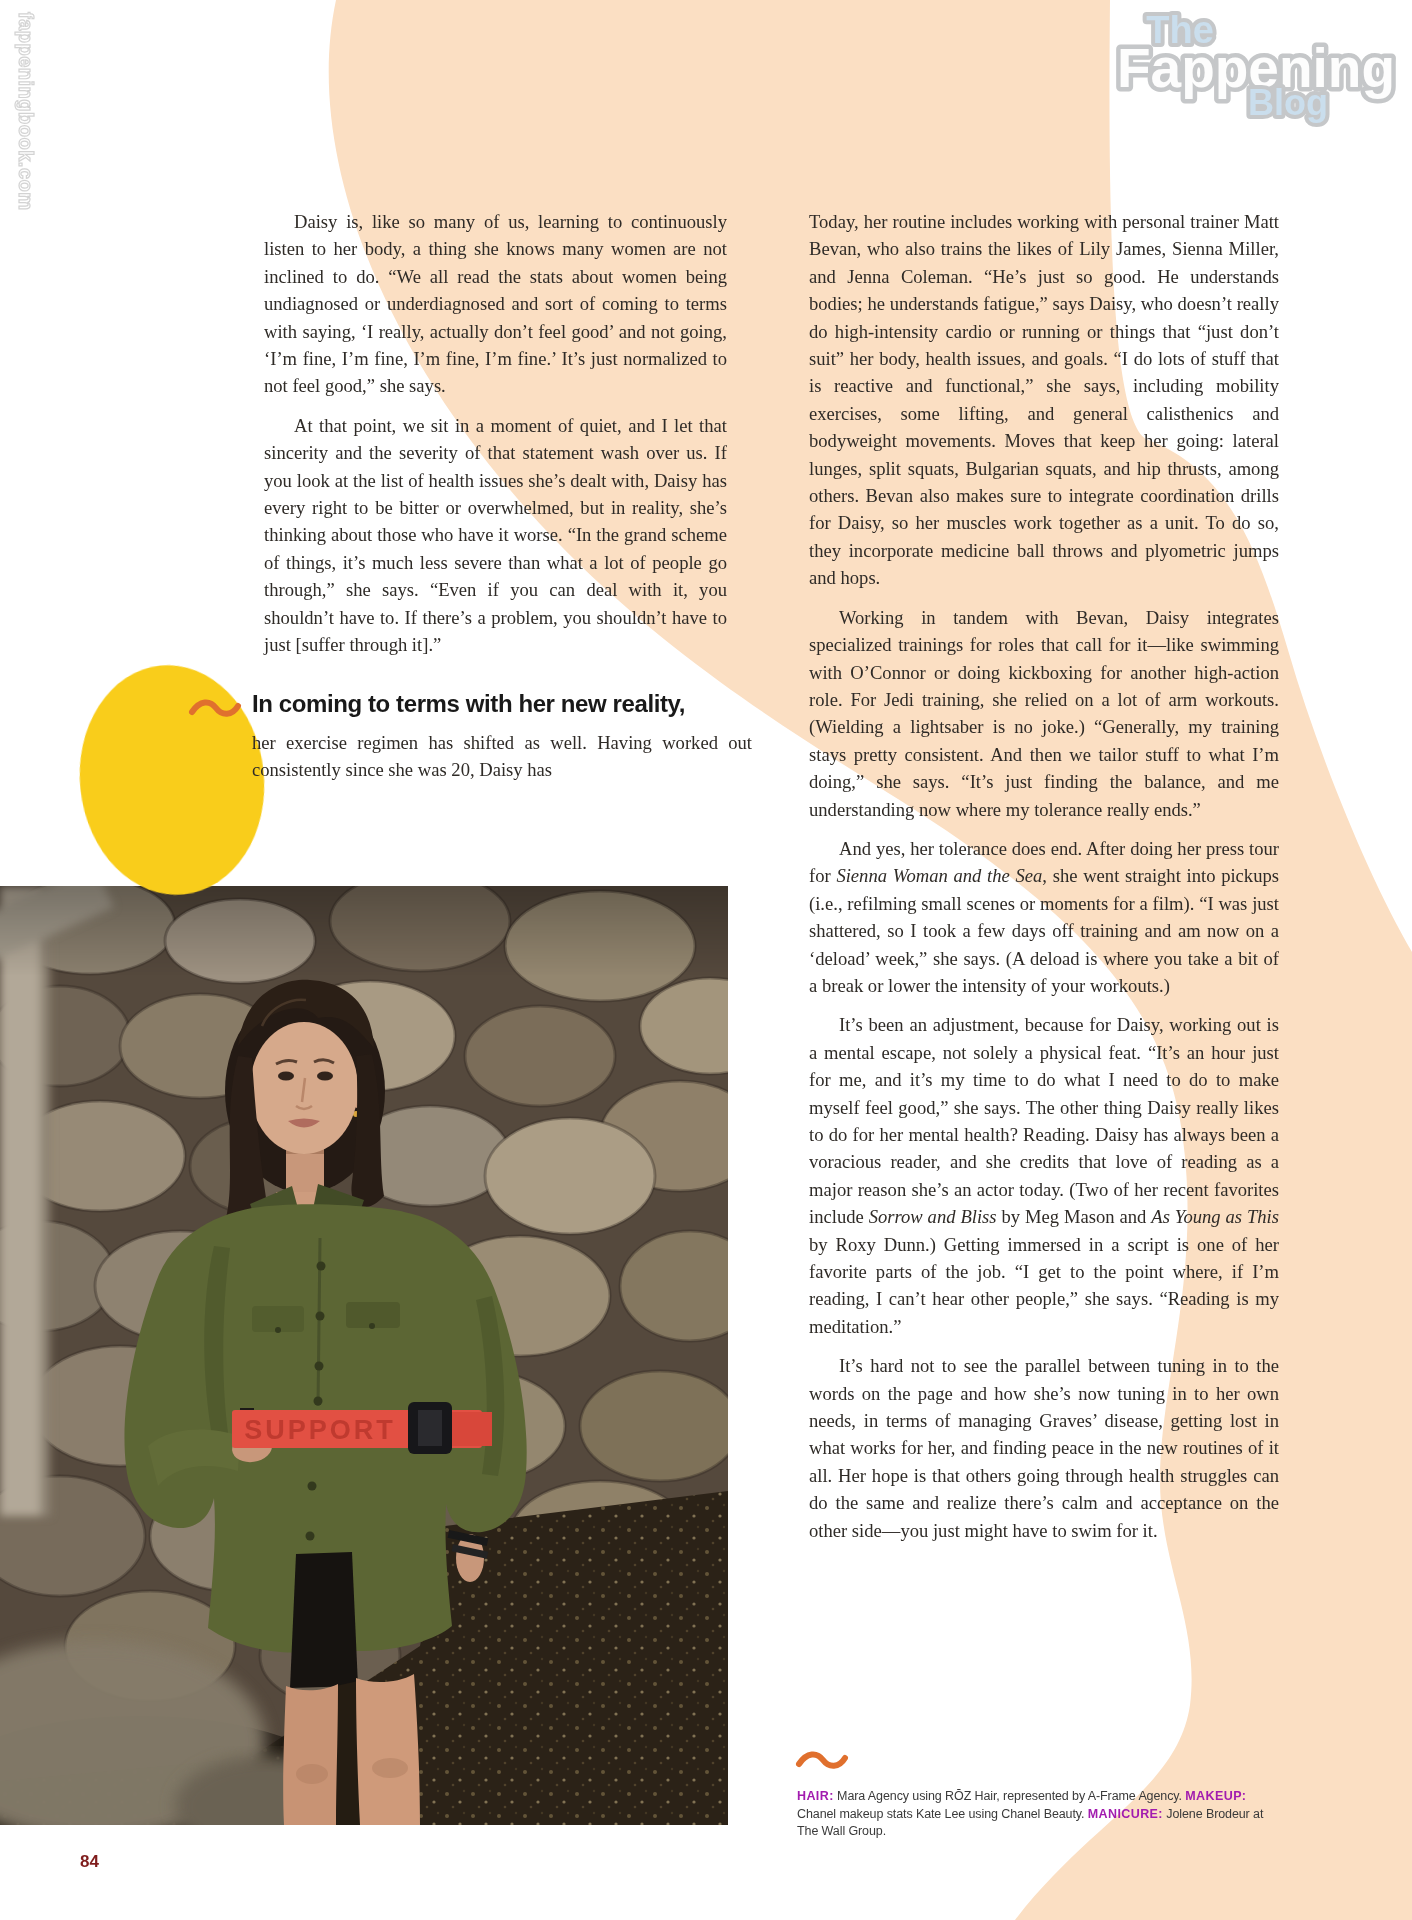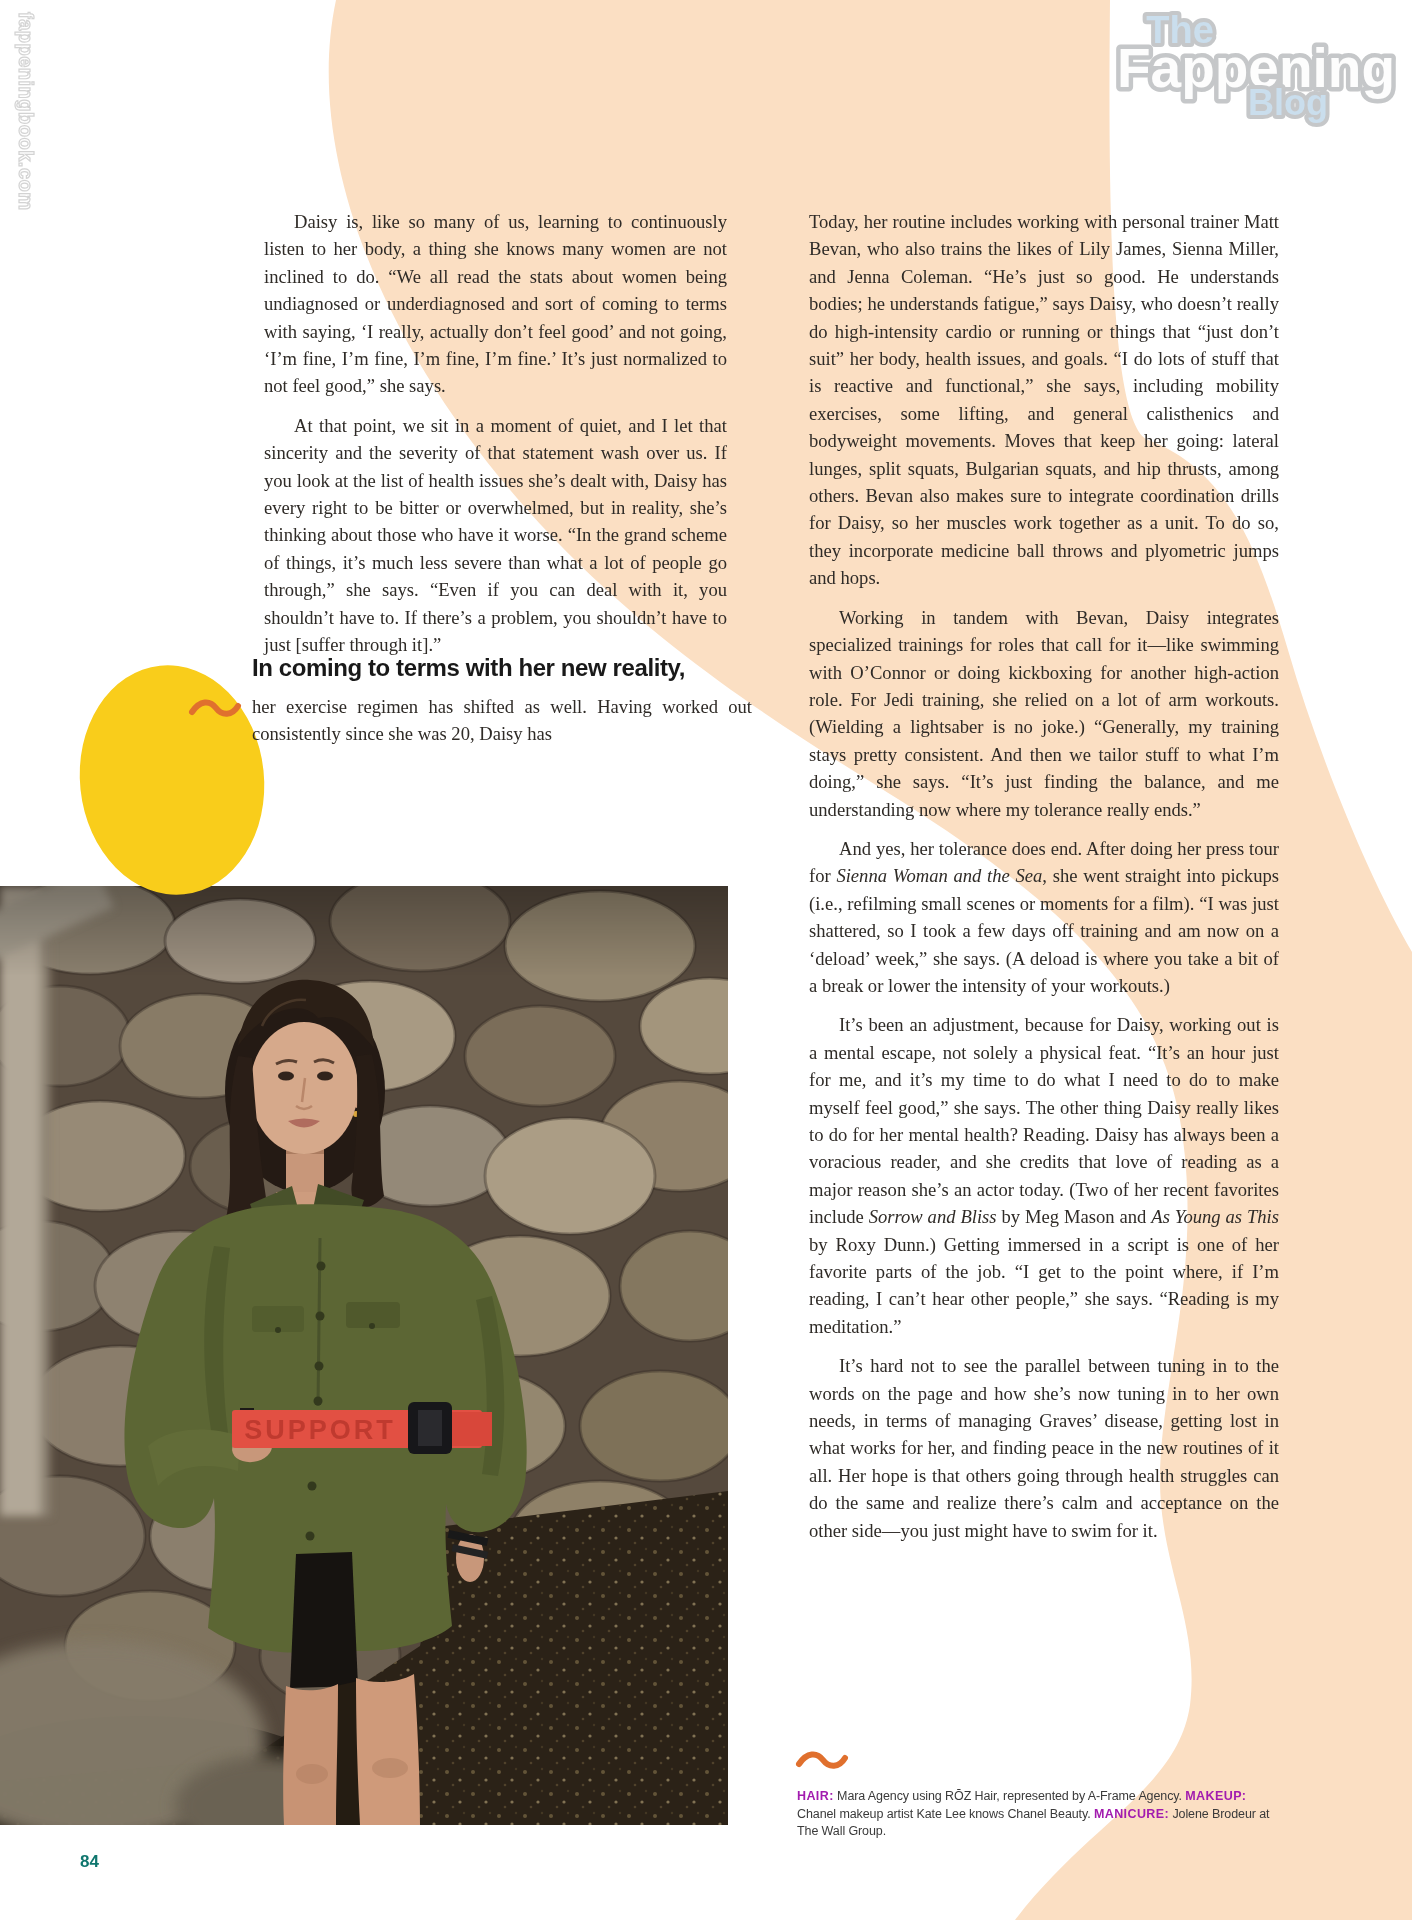--- a/index.html
+++ b/index.html
@@ -17,42 +17,42 @@
     z-index:2;transform:rotate(-6deg);
   }
   .textcol{
     z-index:3;text-align:justify;
     font-size:18.6px;line-height:27.4px;
   }
   .textcol p{margin:12px;text-indent:30px;font-family:Liberation Serif, serif;}
   .col-right p:first-child{text-indent:0;}
   .col-left{left:252px;top:196px;width:487px;}
   .col-right{left:797px;top:196px;width:494px;}
-  .lead-block{left:252px;top:654px;width:500px;z-index:3;}
+  .lead-block{left:252px;top:690px;width:500px;z-index:3;}
   .lead-heading{
     font-family:"Liberation Sans","DejaVu Sans",sans-serif;
     font-weight:bold;font-size:24px;letter-spacing:-0.4px;
     color:#191919;white-space:nowrap;
   }
   .lead-body{
     font-size:18.6px;line-height:27.4px;text-align:justify;margin-top:11px;
   }
   svg.squiggle{width:54px;height:24px;z-index:4;}
   #squiggle-head{left:188px;top:698px;}
   #squiggle-foot{left:795px;top:1750px;}
   .credits{
     left:797px;top:1788px;width:486px;z-index:3;
     font-family:"Liberation Sans","DejaVu Sans",sans-serif;
     font-size:12.5px;line-height:1.4;color:#3a3a3a;letter-spacing:-0.1px;
   }
   .credits b{color:#a21caf;letter-spacing:0.4px;}
   .page-number{
     left:80px;top:1852px;z-index:3;
     font-family:"Liberation Sans","DejaVu Sans",sans-serif;
-    font-weight:bold;font-size:17px;color:#0f766e;
+    font-weight:bold;font-size:17px;color:#7f1d1d;
   }
   svg.logo{left:1080px;top:4px;width:340px;height:130px;z-index:6;opacity:.78;}
   svg.side-watermark{left:4px;top:4px;width:50px;height:240px;z-index:6;opacity:.9;}
 </style>
 </head>
 <body>
 
 <svg class="bg-blobs abs" viewBox="0 0 1412 1920" aria-hidden="true">
   <path fill="#fbdfc3" d="M336,0
     C300,170 400,390 580,565
@@ -247,21 +247,21 @@
     <p>And yes, her tolerance does end. After doing her press tour for <i>Sienna Woman and the Sea</i>, she went straight into pickups (i.e., refilming small scenes or moments for a film). “I was just shattered, so I took a few days off training and am now on a ‘deload’ week,” she says. (A deload is where you take a bit of a break or lower the intensity of your workouts.)</p>
     <p>It’s been an adjustment, because for Daisy, working out is a mental escape, not solely a physical feat. “It’s an hour just for me, and it’s my time to do what I need to do to make myself feel good,” she says. The other thing Daisy really likes to do for her mental health? Reading. Daisy has always been a voracious reader, and she credits that love of reading as a major reason she’s an actor today. (Two of her recent favorites include <i>Sorrow and Bliss</i> by Meg Mason and <i>As Young as This</i> by Roxy Dunn.) Getting immersed in a script is one of her favorite parts of the job. “I get to the point where, if I’m reading, I can’t hear other people,” she says. “Reading is my meditation.”</p>
     <p>It’s hard not to see the parallel between tuning in to the words on the page and how she’s now tuning in to her own needs, in terms of managing Graves’ disease, getting lost in what works for her, and finding peace in the new routines of it all. Her hope is that others going through health struggles can do the same and realize there’s calm and acceptance on the other side—you just might have to swim for it.</p>
   </div>
 
 <svg class="squiggle abs" id="squiggle-foot" viewBox="0 0 54 24">
   <path d="M4,14 C12,2 22,2 28,10 C34,18 44,18 50,8" stroke="#e0702e" stroke-width="6" fill="none" stroke-linecap="round"></path>
 </svg>
 
 <div class="credits abs">
-  <b>HAIR:</b><span> Mara Agency using RŌZ Hair, represented by A-Frame Agency. </span><b>MAKEUP:</b><span> Chanel makeup artist Kate Lee knows Chanel Beauty. </span><b>MANICURE:</b><span> Jolene Brodeur at The Wall Group.</span>
+  <b>HAIR:</b><span> Mara Agency using RŌZ Hair, represented by A-Frame Agency. </span><b>MAKEUP:</b><span> Chanel makeup stats Kate Lee using Chanel Beauty. </span><b>MANICURE:</b><span> Jolene Brodeur at The Wall Group.</span>
 </div>
 
 <div class="page-number abs">84</div>
 
 <svg class="logo abs" viewBox="0 0 340 130">
   <g font-family="Liberation Sans, sans-serif" font-weight="bold" text-anchor="middle" stroke="#b6b8ba" stroke-linejoin="round" paint-order="stroke">
     <text x="100" y="39" font-size="38" stroke-width="8" fill="#bcd5e8">The</text>
     <text x="176" y="83" font-size="55" stroke-width="9" fill="#fdfdfd">Fappening</text>
     <text x="208" y="111" font-size="36" stroke-width="8" fill="#bcd5e8">Blog</text>
   </g>

